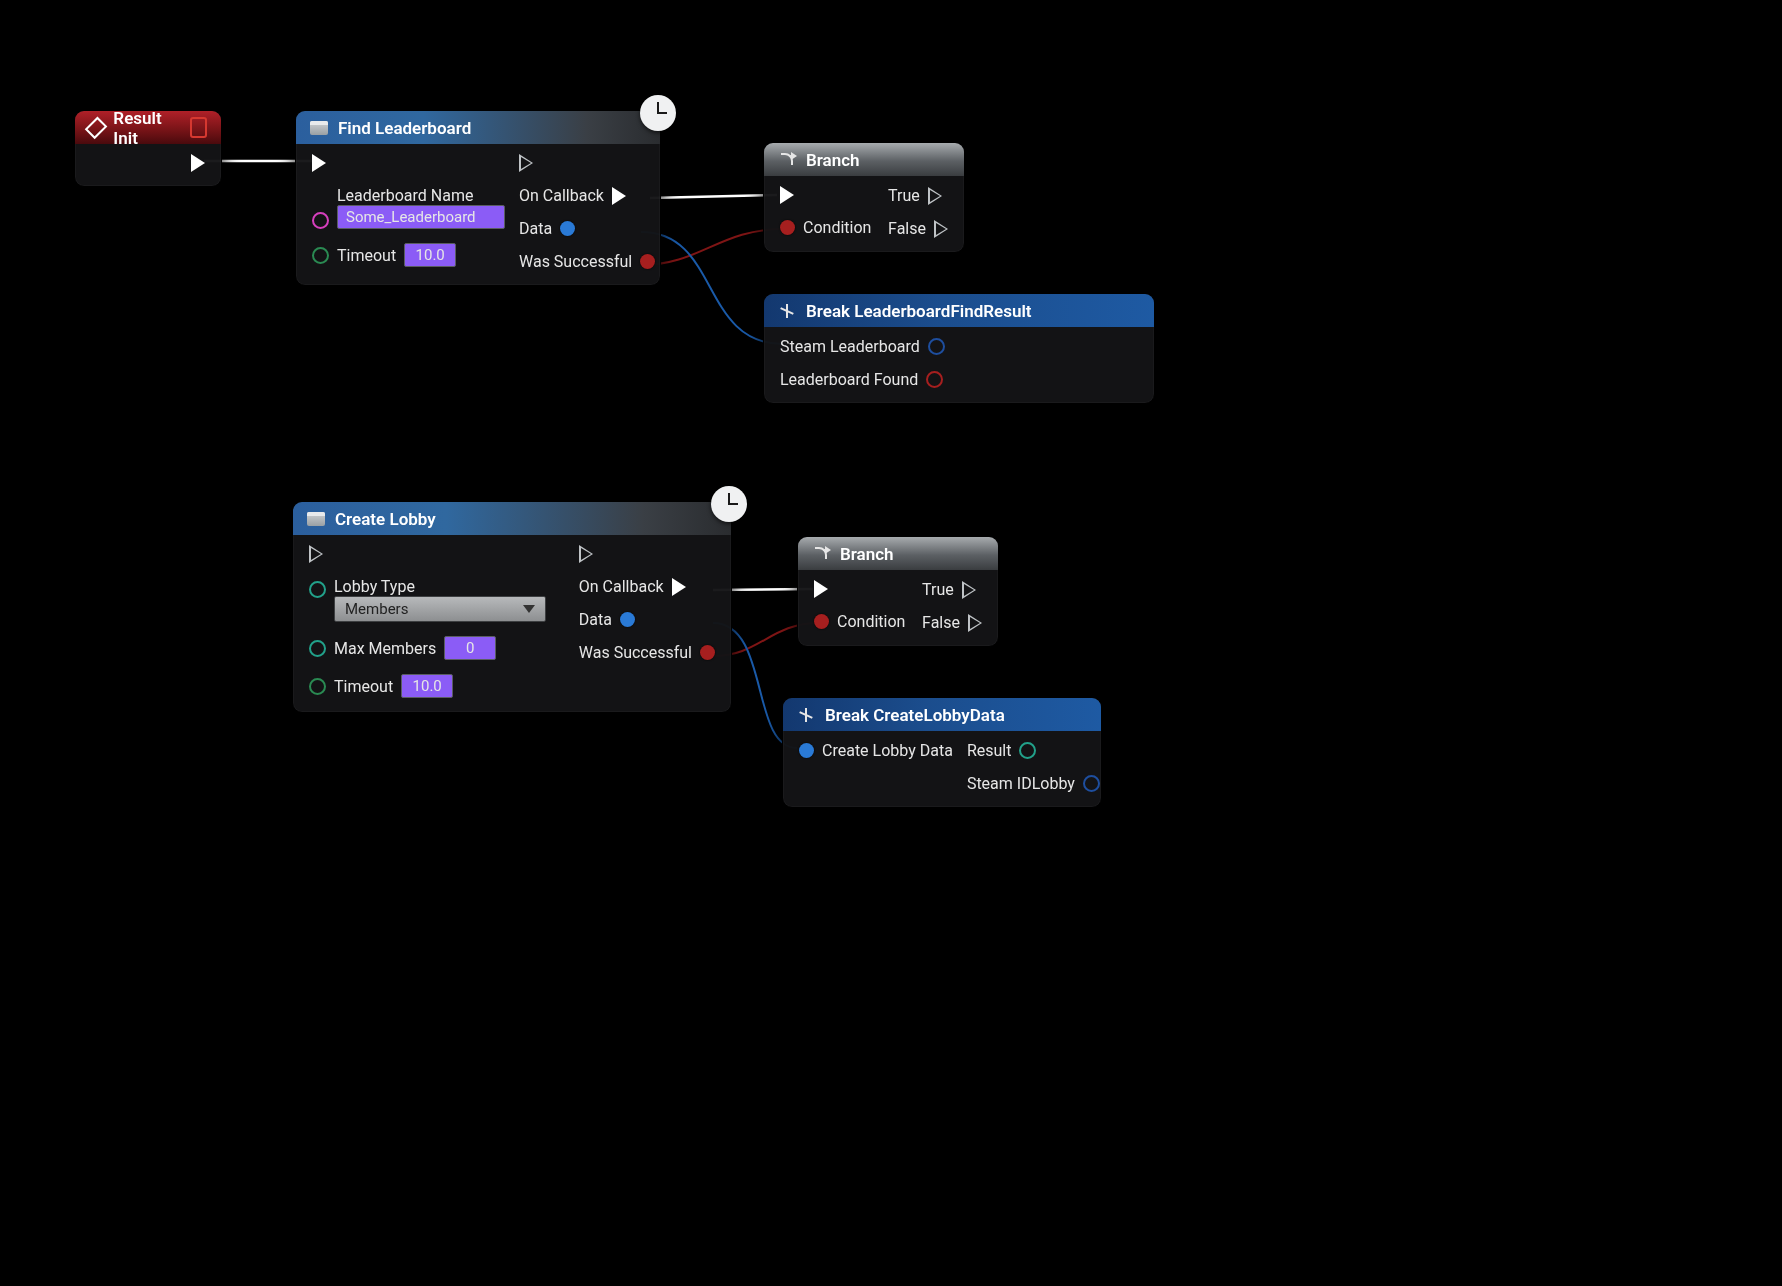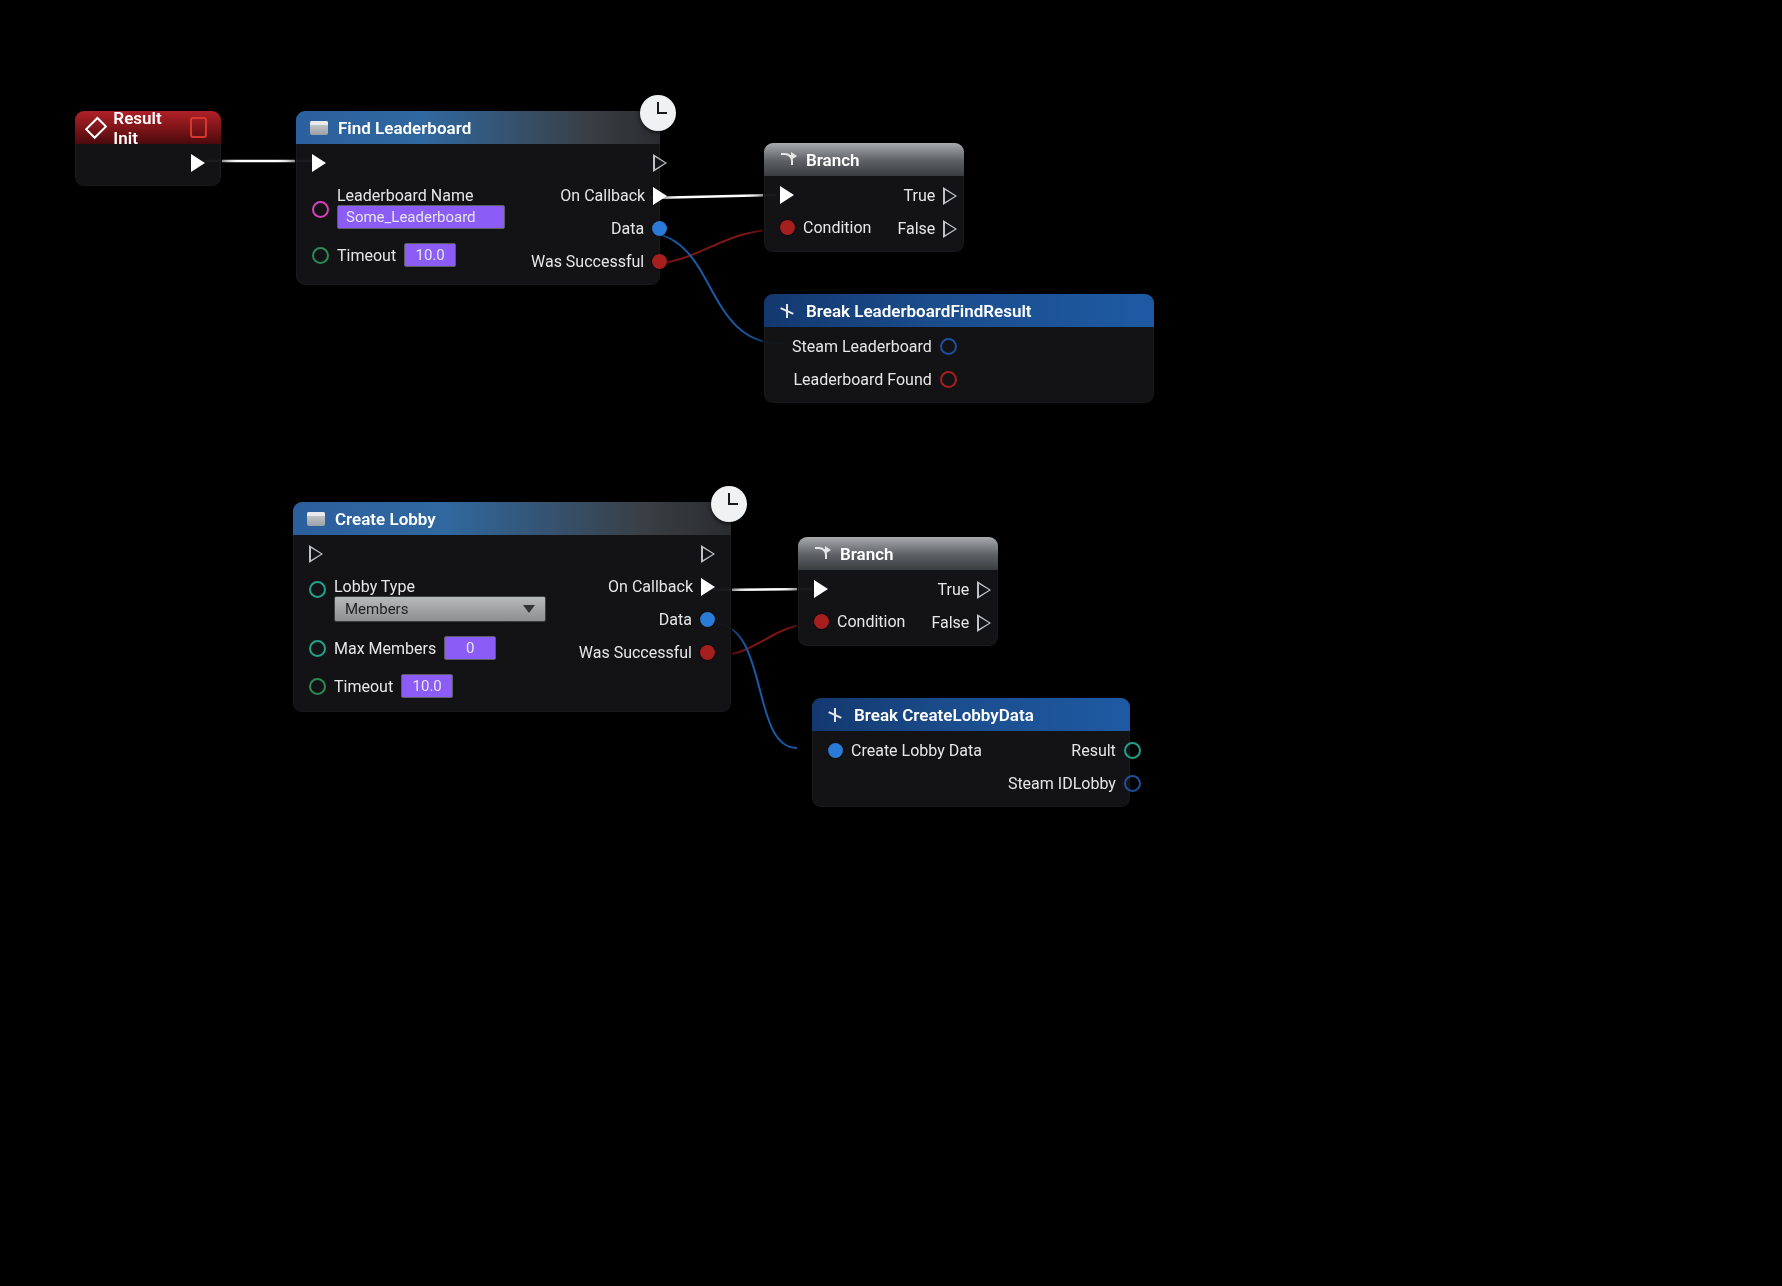--- a/index.html
+++ b/index.html
@@ -8,21 +8,21 @@
 
 .node{position:absolute;background:rgba(20,20,22,0.97);border:1px solid #000;border-radius:10px;box-shadow:0 4px 18px rgba(0,0,0,.9),inset 0 0 0 1px rgba(255,255,255,.03);}
 .node .hdr{height:33px;border-radius:9px 9px 0 0;display:flex;align-items:center;gap:10px;padding:0 14px;font-size:17px;font-weight:600;color:#fff;}
 .hdr-red{background:linear-gradient(180deg,#b02028 0%,#7a1418 55%,#4a0a0d 100%);}
 .hdr-blue{background:linear-gradient(90deg,#2b5f9e 0%,#30689f 35%,#3a3f45 80%,#2a2c2f 100%);}
 .hdr-grey{background:linear-gradient(180deg,#a7abae 0%,#5c6064 55%,#3a3d40 100%);}
 .hdr-blue2{background:linear-gradient(90deg,#13386f 0%,#1b4d8d 45%,#1e5aa3 100%);}
 .body{padding:10px 16px 14px;font-size:16px;}
 .body-flex{display:flex;justify-content:space-between;gap:14px;}
 .col{display:flex;flex-direction:column;gap:14px;}
-.col.right{align-items:flex-end;margin-left:12px;}
+.col.right{}
 .row{display:flex;align-items:center;gap:8px;white-space:nowrap;}
 
 .exec{width:0;height:0;border-top:9px solid transparent;border-bottom:9px solid transparent;border-left:14px solid #fff;display:inline-block;}
 .exec.hollow{border-left-color:transparent;position:relative;}
 .exec.hollow::before{content:"";position:absolute;left:-14px;top:-9px;width:0;height:0;border-top:9px solid transparent;border-bottom:9px solid transparent;border-left:14px solid #bfc3c6;}
 .exec.hollow::after{content:"";position:absolute;left:-12px;top:-6px;width:0;height:0;border-top:6px solid transparent;border-bottom:6px solid transparent;border-left:10px solid #141416;}
 
 .pin{width:15px;height:15px;border-radius:50%;display:inline-block;box-shadow:0 0 2px rgba(0,0,0,.9);}
 .pin-ring{width:13px;height:13px;border-radius:50%;display:inline-block;border:2px solid;}
 .c-blue{background:#2a7ad6;}
@@ -88,21 +88,21 @@
   <div class="clock"></div>
   <div class="hdr hdr-blue">
     <span class="ic-node"></span>
     <span>Find Leaderboard</span>
   </div>
   <div class="body body-flex">
     <div class="col">
       <div class="row">
             <span class="exec"></span>
           </div>
-      <div class="row" style="align-items:center;">
+      <div class="row" style="align-items:flex-end;">
         <span class="pin-ring r-mag" style="margin-top:4px"></span>
         <div>
           <div>Leaderboard Name</div>
           <div class="txtbox" style="min-width:150px;text-align:left">Some_Leaderboard</div>
         </div>
       </div>
       <div class="row">
         <span class="pin-ring r-grn"></span>
         <span>Timeout</span>
         <span class="txtbox">10.0</span>
@@ -248,21 +248,21 @@
             <span class="exec hollow"></span>
           </div>
       <div class="row">
             <span>False</span>
             <span class="exec hollow"></span>
           </div>
     </div>
   </div>
 </div>
 
-<div class="node" style="left:811px;top:697px;width:318px;">
+<div class="node" style="left:782px;top:697px;width:318px;">
   <div class="hdr hdr-blue2">
     <span class="ic-break"></span>
     <span>Break CreateLobbyData</span>
   </div>
   <div class="body body-flex">
     <div class="col">
       <div class="row">
             <span class="pin c-blue"></span>
             <span>Create Lobby Data</span>
           </div>

